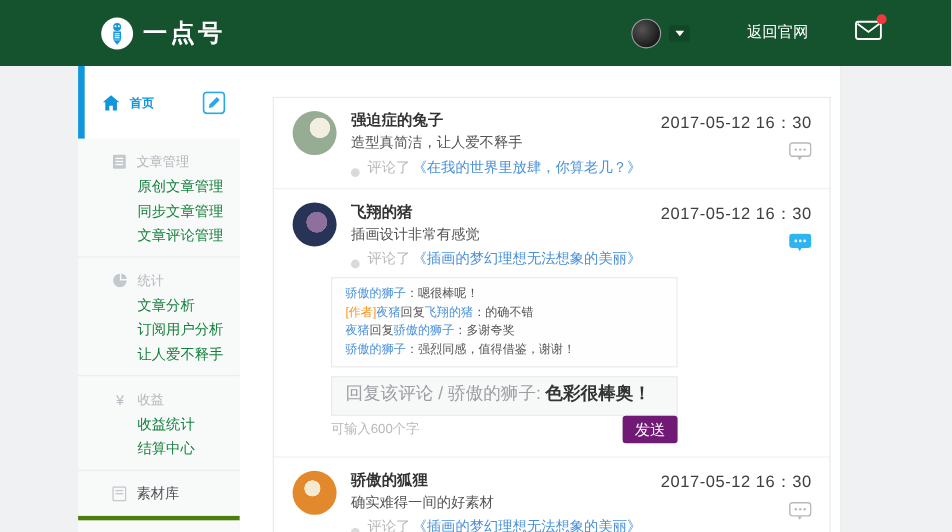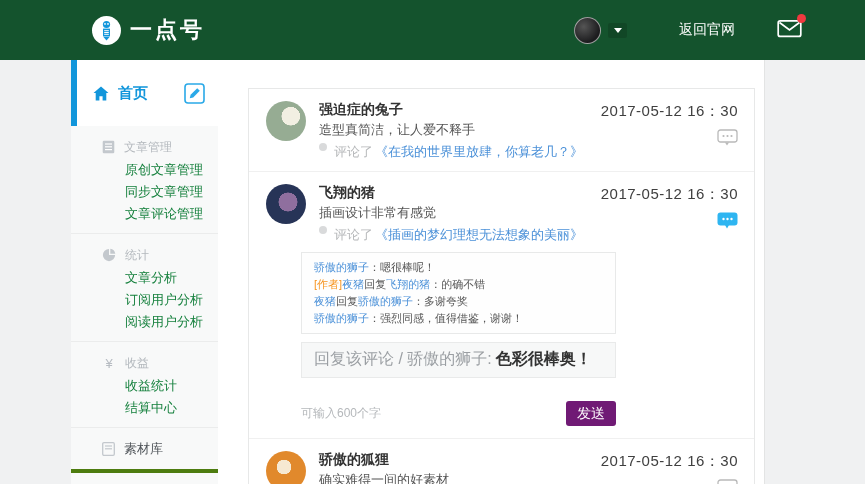--- a/index.html
+++ b/index.html
@@ -17,21 +17,21 @@
   .user-email { color:#fff; font-size:14px; margin-left:10px; }
   .caret-box { width:19px; height:15px; background:rgba(0,0,0,.14); border-radius:2px; margin-left:7px; display:flex; align-items:center; justify-content:center; cursor:pointer; }
   .caret-down { width:0; height:0; border-left:4px solid transparent; border-right:4px solid transparent; border-top:5px solid #fff; }
   .back-link { color:#fff; font-size:14px; margin-left:52px; cursor:pointer; }
   .mail-wrap { position:relative; margin-left:42px; cursor:pointer; }
   .mail-dot { position:absolute; right:-4px; top:-5px; width:9px; height:9px; border-radius:50%; background:#f0393f; }
 
   
   .sidebar { position:absolute; left:71px; top:60px; width:147px; height:424px; background:#f8f9f9; font-size:13px; }
   .side-home { height:66px; background:#fff; border-left:6px solid #1296db; display:flex; align-items:center; padding-left:16px; cursor:pointer; }
-  .side-home-label { color:#1296db; font-size:15px; font-weight:bold; margin-left:9px; }
+  .side-home-label { color:#1296db; font-size:11px; font-weight:bold; margin-left:9px; }
   .compose-btn { margin-left:auto; margin-right:13px; cursor:pointer; display:flex; }
   .side-section { border-bottom:1px solid #ebecec; padding:9px 0 8px 0; }
   .sec-head { display:flex; align-items:center; height:24px; padding-left:31px; color:#b3b8bd; font-size:12px; }
   .sec-head .sec-title { margin-left:9px; }
   .sec-item { height:22px; line-height:22px; padding-left:54px; color:#15803d; cursor:pointer; }
   .side-extra { height:45px; border-bottom:4px solid #4d7c0f; display:flex; align-items:center; padding-left:31px; color:#4f5459; cursor:pointer; }
   .side-extra .extra-label { margin-left:9px; }
   .yen-glyph { font-size:13px; color:#b7bcc2; width:14px; text-align:center; }
 
   
@@ -39,36 +39,36 @@
   .card { position:absolute; left:30px; top:28px; right:9px; background:#fff; border:1px solid #e7e8e8; }
   .feed-item { position:relative; display:flex; padding:12px 16px 10px 17px; border-bottom:1px solid #f0f0f0; }
   .feed-item:last-child { border-bottom:none; }
   .avatar { width:40px; height:40px; border-radius:50%; flex:0 0 40px; }
   .av1 { background:radial-gradient(circle at 62% 38%, #f2efe2 0 26%, #96ac93 27%); }
   .av2 { background:radial-gradient(circle at 55% 45%, #8f6f9e 0 30%, #273457 31%); }
   .av3 { background:radial-gradient(circle at 45% 40%, #f6e9d2 0 22%, #e1892c 23%); }
   .item-body { flex:1; margin-left:13px; padding-right:120px; }
   .item-name { font-size:14px; font-weight:bold; color:#333; line-height:17px; margin-bottom:3px; }
   .item-comment { font-size:13px; color:#555; line-height:18px; margin-bottom:4px; }
-  .item-meta { display:flex; align-items:flex-start; font-size:13px; line-height:18px; }
+  .item-meta { display:flex; align-items:flex-end; font-size:13px; line-height:18px; }
   .meta-dot { width:8px; height:8px; border-radius:50%; background:#d9dadb; margin-right:7px; }
   .meta-action { color:#b6b8ba; }
   .meta-link { color:#4a90d8; cursor:pointer; margin-left:2px; }
   .item-right { position:absolute; right:16px; top:13px; text-align:right; }
   .item-time { font-size:15px; color:#404040; letter-spacing:.5px; white-space:nowrap; }
   .bubble-btn { display:inline-block; margin-top:8px; cursor:pointer; }
 
   .thread-box { margin:8px 2px 0 -18px; background:#fefefe; border:1px solid #e8e9e9; padding:6px 12px; }
   .thread-line { font-size:11px; line-height:17px; color:#555; }
   .t-name { color:#4a90d8; }
   .t-tag { color:#f7941e; }
   .composer { margin:8px 2px 0 -18px; background:#f7f8f8; border:1px solid #e9eaea; padding:8px 12px; min-height:36px; font-size:16px; line-height:16px; cursor:text; }
   .composer .ctx { color:#9b9fa3; }
   .composer .val { color:#333; font-weight:bold; margin-left:4px; }
-  .composer-row { display:flex; align-items:center; justify-content:space-between; margin:23px 2px 2px -18px; }
+  .composer-row { display:flex; align-items:center; justify-content:space-between; margin:0 2px 2px -18px; }
   .counter { font-size:12px; color:#b5b8bb; }
   .send-btn { background:#701a75; color:#fff; font-size:14px; border:none; border-radius:3px; width:50px; height:25px; cursor:pointer; font-family:inherit; }
 </style>
 </head>
 <body>
 
 <div class="app">
 
   <div class="header">
     <div class="brand">
@@ -134,21 +134,21 @@
     <div class="side-section">
       <div class="sec-head">
         <svg width="14" height="14" viewBox="0 0 16 16">
           <path d="M8 1 A7 7 0 1 0 15 8 L8 8 Z" fill="#c3c8cd"></path>
           <path d="M9.5 0.8 A7 7 0 0 1 15.2 6.5 L9.5 6.5 Z" fill="#c3c8cd"></path>
         </svg>
         <span class="sec-title">统计</span>
       </div>
       <div class="sec-item">文章分析</div>
       <div class="sec-item">订阅用户分析</div>
-      <div class="sec-item">阅读用户分析</div>
+      <div class="sec-item">让人爱不释手</div>
     </div>
 
     <div class="side-section">
       <div class="sec-head">
         <span class="yen-glyph">¥</span>
         <span class="sec-title">收益</span>
       </div>
       <div class="sec-item">收益统计</div>
       <div class="sec-item">结算中心</div>
     </div>

